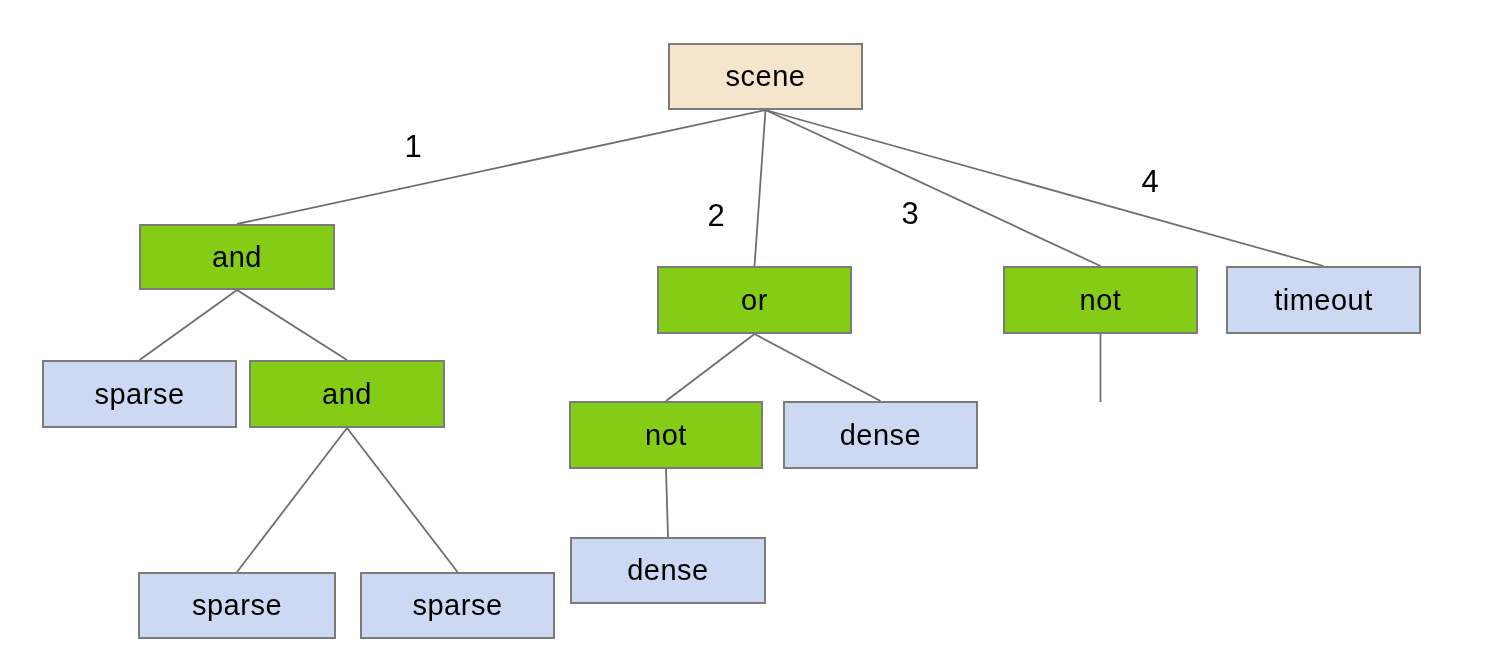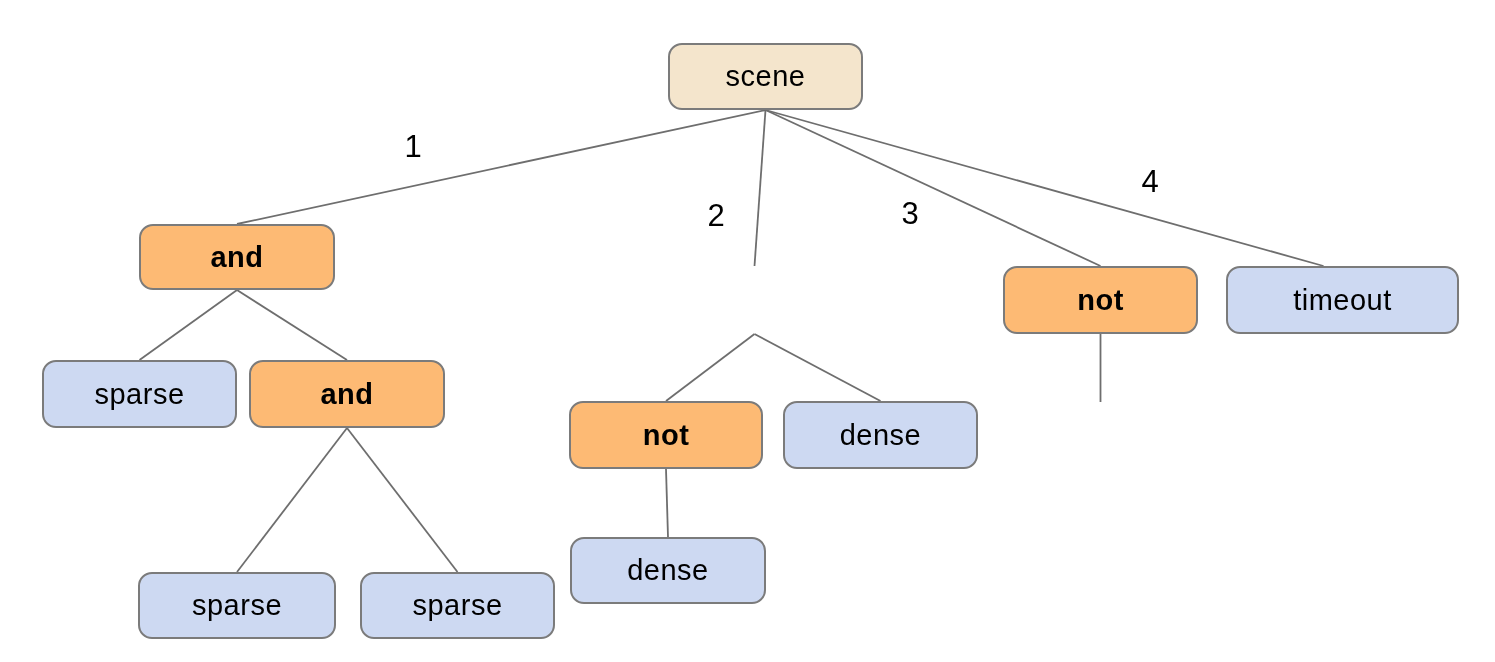--- a/index.html
+++ b/index.html
@@ -19,30 +19,30 @@
     position: absolute;
     left: 0;
     top: 0;
     width: 1495px;
     height: 662px;
   }
   .node {
     position: absolute;
     box-sizing: border-box;
     border: 2px solid #7b7b7b;
-    border-radius: 14px;
+    border-radius: 0;
     display: flex;
     align-items: center;
     justify-content: center;
     font-size: 29px;
     color: #000000;
     letter-spacing: 0.5px;
   }
   .node.root     { background: #f4e5cc; }
-  .node.operator { background: #fdba74; font-weight: bold; }
+  .node.operator { background: #84cc16; }
   .node.leaf     { background: #cdd9f2; }
   .edge-label {
     position: absolute;
     transform: translate(-50%, -50%);
     font-size: 31px;
     color: #000000;
     background: transparent;
   }
 </style>
 </head>
@@ -67,24 +67,27 @@
 <div class="edge-label" style="left: 413px; top: 147px;">1</div>
     <div class="edge-label" style="left: 716px; top: 216px;">2</div>
     <div class="edge-label" style="left: 910px; top: 214px;">3</div>
     <div class="edge-label" style="left: 1150px; top: 182px;">4</div>
     <div class="node root" style="left: 668px; top: 43px; width: 195px; height: 67px;">
       <span>scene</span>
     </div>
     <div class="node operator" style="left: 139px; top: 224px; width: 196px; height: 66px;">
       <span>and</span>
     </div>
+    <div class="node operator" style="left: 657px; top: 266px; width: 195px; height: 68px;">
+      <span>or</span>
+    </div>
     <div class="node operator" style="left: 1003px; top: 266px; width: 195px; height: 68px;">
       <span>not</span>
     </div>
-    <div class="node leaf" style="left: 1226px; top: 266px; width: 233px; height: 68px;">
+    <div class="node leaf" style="left: 1226px; top: 266px; width: 195px; height: 68px;">
       <span>timeout</span>
     </div>
     <div class="node leaf" style="left: 42px; top: 360px; width: 195px; height: 68px;">
       <span>sparse</span>
     </div>
     <div class="node operator" style="left: 249px; top: 360px; width: 196px; height: 68px;">
       <span>and</span>
     </div>
     <div class="node operator" style="left: 569px; top: 401px; width: 194px; height: 68px;">
       <span>not</span>

